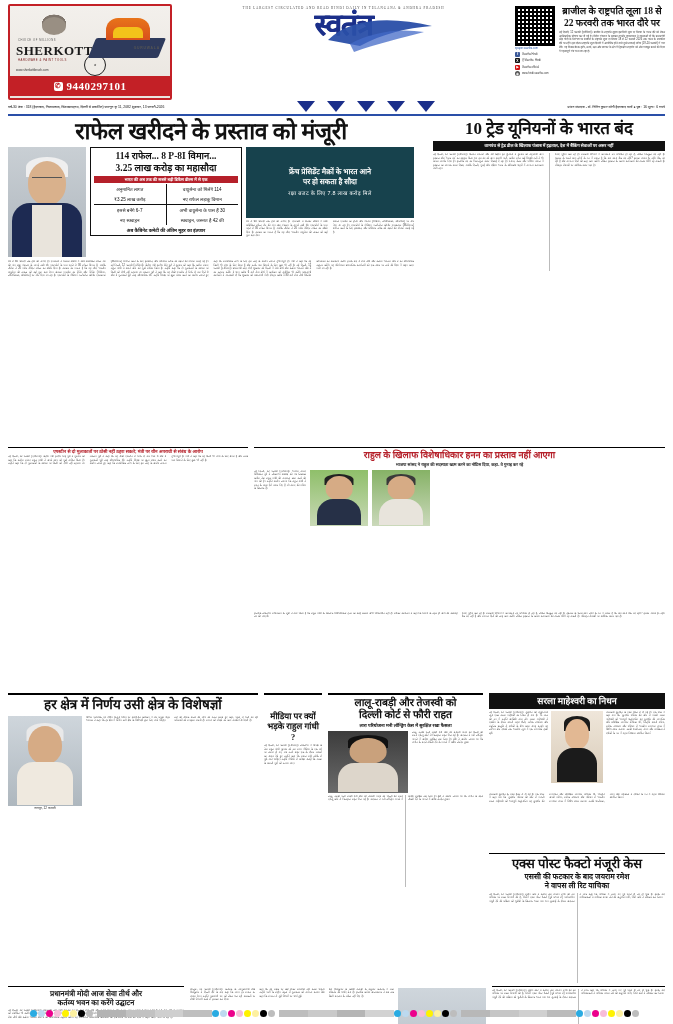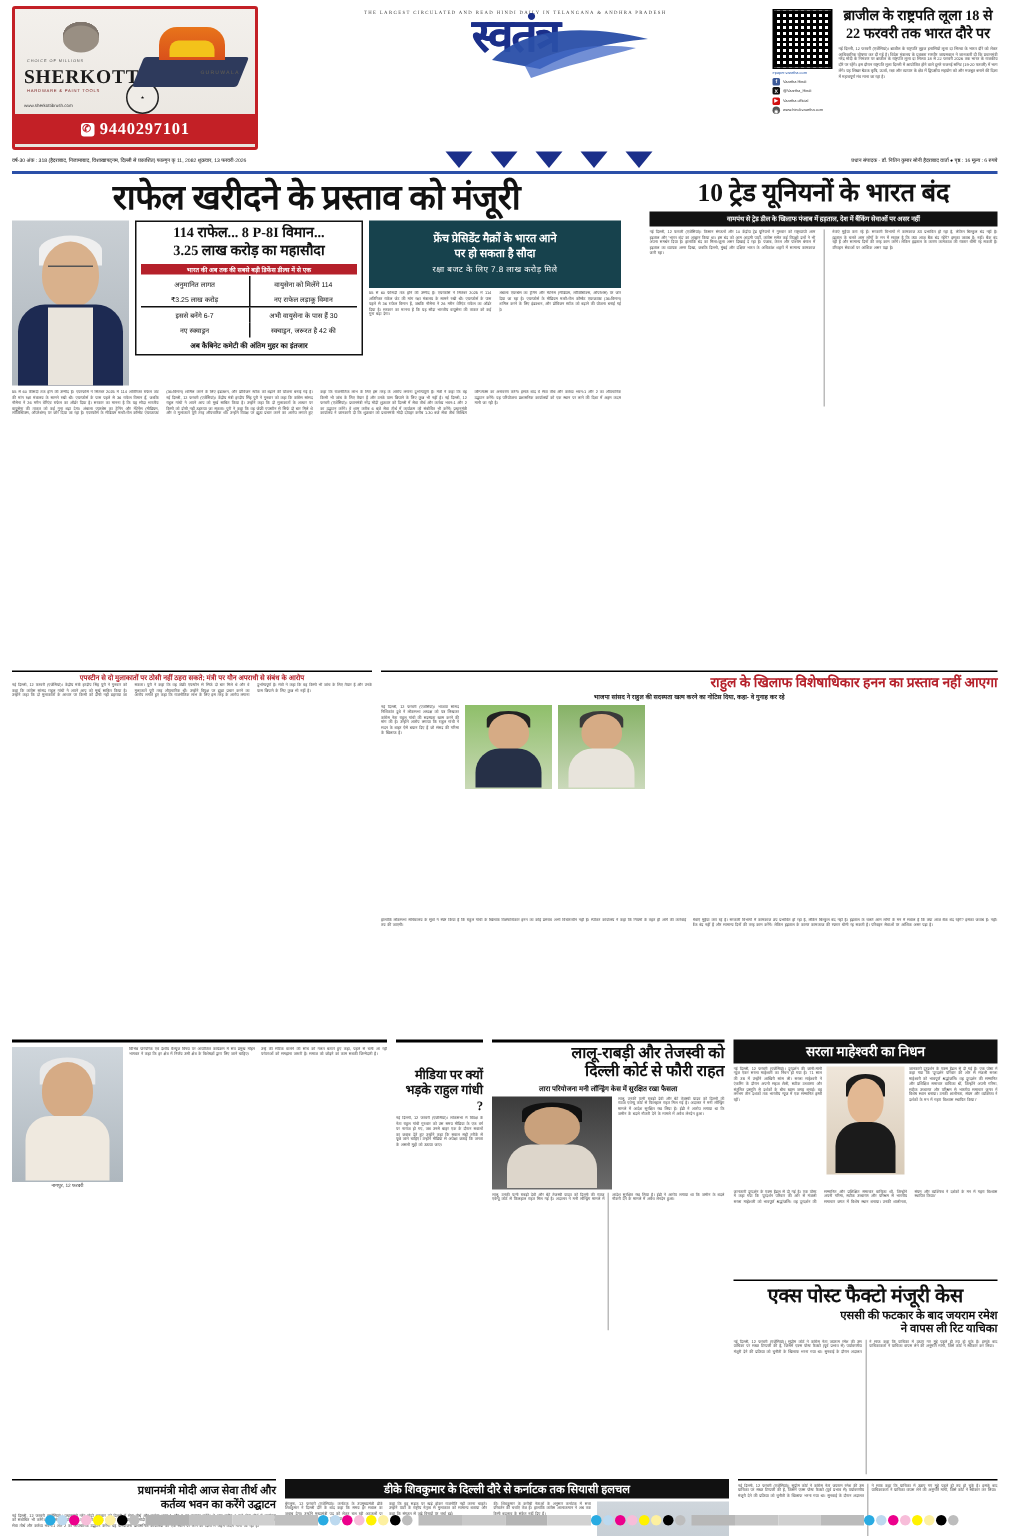--- a/index.html
+++ b/index.html
@@ -136,21 +136,21 @@
   }
   .hl-l{
     font-family:"Liberation Serif",serif;font-weight:bold;text-align:center;
     font-size:17px;line-height:19px;color:#111;
   }
   .hl-m{
     font-family:"Liberation Serif",serif;font-weight:bold;text-align:center;
     font-size:12.5px;line-height:14.5px;color:#111;
   }
   .hl-s{
-    font-family:"Liberation Serif",serif;font-weight:bold;text-align:right;
+    font-family:"Liberation Serif",serif;font-weight:bold;text-align:center;
     font-size:8.5px;line-height:10.5px;color:#111;
   }
 
   .kicker-black{
     background:#111;color:#fff;text-align:center;font-weight:bold;
     font-size:8px;line-height:14px;height:14px;font-family:"Liberation Serif",serif;
   }
   .kicker-red{
     color:#b5202a;text-align:center;font-weight:bold;font-size:4.6px;line-height:7px;
   }
@@ -177,21 +177,21 @@
     background:#b5202a;color:#fff;text-align:center;font-size:4.2px;line-height:7px;height:7px;font-weight:bold;margin:1.5px 0;
   }
   .fact-grid{display:grid;grid-template-columns:1fr 1px 1fr;gap:0;font-size:4.6px;line-height:7px;text-align:center;}
   .fact-grid .cell{padding:1.5px 1px;}
   .fact-grid .vline{background:#111;}
   .fact-hline{height:1px;background:#111;}
   .fact-foot{text-align:center;font-size:4.8px;font-weight:bold;padding-top:2px;}
 
   
   .macron{
-    background:#17424d;color:#fff;padding:7px 4px;margin-top:0;
+    background:#17424d;color:#fff;padding:20px 4px;margin-top:0;
   }
   .macron .h{font-family:"Liberation Serif",serif;font-weight:bold;font-size:7.4px;line-height:10px;text-align:center;}
   .macron .s{font-size:5.4px;line-height:9px;text-align:center;margin-top:2px;letter-spacing:.3px;}
 
   .cols2{column-count:2;column-gap:5px;column-rule:0.5px solid #bbb;}
   .cols3{column-count:3;column-gap:5px;}
   .cols4{column-count:4;column-gap:5px;}
   .ph-person{position:relative;overflow:hidden;}
   .ph-person .h{position:absolute;left:50%;transform:translateX(-50%);top:12%;width:46%;height:42%;border-radius:50% 50% 45% 45%;background:#d6ab85;}
   .ph-person .hr{position:absolute;left:50%;transform:translateX(-50%);top:8%;width:50%;height:20%;border-radius:50% 50% 0 0;background:#2b2b2b;}
@@ -390,20 +390,21 @@
           <div class="col-text" style="flex:1;height:78px;">हालांकि लोकसभा सचिवालय के सूत्रों ने स्पष्ट किया है कि राहुल गांधी के खिलाफ विशेषाधिकार हनन का कोई प्रस्ताव अभी विचाराधीन नहीं है। स्पीकर कार्यालय ने कहा कि नियमों के तहत ही आगे की कार्रवाई तय की जाएगी।</div>
           <div class="col-text" style="flex:1;height:78px;">सेवाएं मुहैया करा रहे हैं। सरकारी विभागों में कामकाज ठप प्रभावित हो रहा है, लेकिन बिल्कुल बंद नहीं है। हड़ताल के चलते आम लोगों के मन में सवाल है कि क्या आज बैंक बंद रहेंगे? इसका जवाब है- नहीं। बैंक बंद नहीं हैं और सामान्य दिनों की तरह काम करेंगे। लेकिन हड़ताल के कारण कामकाज की रफ्तार धीमी रह सकती है। परिवहन सेवाओं पर आंशिक असर पड़ा है।</div>
         </div>
       </div>
     </div>
 
     <div class="row" style="gap:6px;margin-top:3px;">
 
       <div style="width:250px;flex:0 0 auto;">
         <div class="hr2"></div>
+        <div class="hl-m" style="margin-top:2px;font-size:13.5px;line-height:16px;">हर क्षेत्र में निर्णय उसी क्षेत्र के विशेषज्ञों</div>
         <div class="row" style="gap:4px;margin-top:3px;">
           <div style="width:74px;flex:0 0 auto;">
             <div class="ph-person" style="width:74px;height:90px;background:linear-gradient(#cfd6dc,#aeb7be);">
               <div class="hr" style="background:#e9e9e9;"></div>
                 <div class="h"></div>
                 <div class="b" style="background:#efe9df;"></div>
             </div>
             <div class="tiny-center">नागपुर, 12 फरवरी</div>
           </div>
           <div class="col-text" style="flex:1;height:150px;">विभिन्न पारंपरिक एवं देशीय वैल्यूज विषय पर आयोजित कार्यक्रम में संघ प्रमुख मोहन भागवत ने कहा कि हर क्षेत्र में निर्णय उसी क्षेत्र के विशेषज्ञों द्वारा लिए जाने चाहिए।</div>
@@ -459,21 +460,20 @@
 
       <div style="width:176px;flex:0 0 auto;">
         <div class="hr1"></div>
         <div class="hl-s" style="margin-top:2px;font-size:7.4px;line-height:9px;">प्रधानमंत्री मोदी आज सेवा तीर्थ और</div>
         <div class="hl-s" style="font-size:7.4px;line-height:9px;">कर्तव्य भवन का करेंगे उद्घाटन</div>
         <div class="col-text" style="height:38px;margin-top:2px;">नई दिल्ली, 12 फरवरी (एजेंसियां)। प्रधानमंत्री नरेंद्र मोदी शुक्रवार को दिल्ली में सेवा तीर्थ और कर्तव्य भवन-1 और 2 का उद्घाटन करेंगे। वे शाम करीब 6 बजे सेवा तीर्थ में कार्यक्रम को संबोधित भी करेंगे। प्रधानमंत्री कार्यालय ने जानकारी दी कि शुक्रवार को प्रधानमंत्री मोदी दोपहर करीब 1:30 बजे सेवा तीर्थ बिल्डिंग कॉम्प्लेक्स का अनावरण करेंगे। इसके बाद वे सेवा तीर्थ और कर्तव्य भवन-1 और 2 का औपचारिक उद्घाटन करेंगे। यह परियोजना प्रशासनिक कार्यालयों को एक स्थान पर लाने की दिशा में अहम कदम मानी जा रही है।</div>
 
       </div>
 
       <div style="width:296px;flex:0 0 auto;">
-        <div class="kicker-black" style="font-size:7.6px;line-height:13px;height:13px;">डीके शिवकुमार के दिल्ली दौरे से कर्नाटक तक सियासी हलचल</div>
         <div class="row" style="gap:4px;margin-top:2px;">
           <div class="col-text" style="flex:1;height:120px;">बेंगलुरू, 12 फरवरी (एजेंसियां)। कर्नाटक के उपमुख्यमंत्री डीके शिवकुमार ने दिल्ली दौरे के बाद कहा कि समय हर सवाल का जवाब देगा। उन्होंने मुख्यमंत्री पद को लेकर चल रही अटकलों पर सीधी टिप्पणी करने से इनकार कर दिया।</div>
           <div class="col-text" style="flex:1;height:120px;">कहा कि वह सड़क पर खड़े होकर राजनीति नहीं करना चाहते। उन्होंने पार्टी के राष्ट्रीय नेतृत्व से मुलाकात को सामान्य बताया और कहा कि संगठन से जुड़े विषयों पर चर्चा हुई।</div>
           <div class="col-text" style="flex:1;height:120px;">की। शिवकुमार के करीबी नेताओं के अनुसार कर्नाटक में सत्ता परिवर्तन की चर्चाएं तेज हैं। हालांकि कांग्रेस आलाकमान ने अब तक किसी बदलाव के संकेत नहीं दिए हैं।</div>
           <div class="ph-person" style="width:88px;height:118px;flex:0 0 auto;background:linear-gradient(#cfd6dc,#a9b2bb);">
             
           </div>
         </div>
       </div>
 

